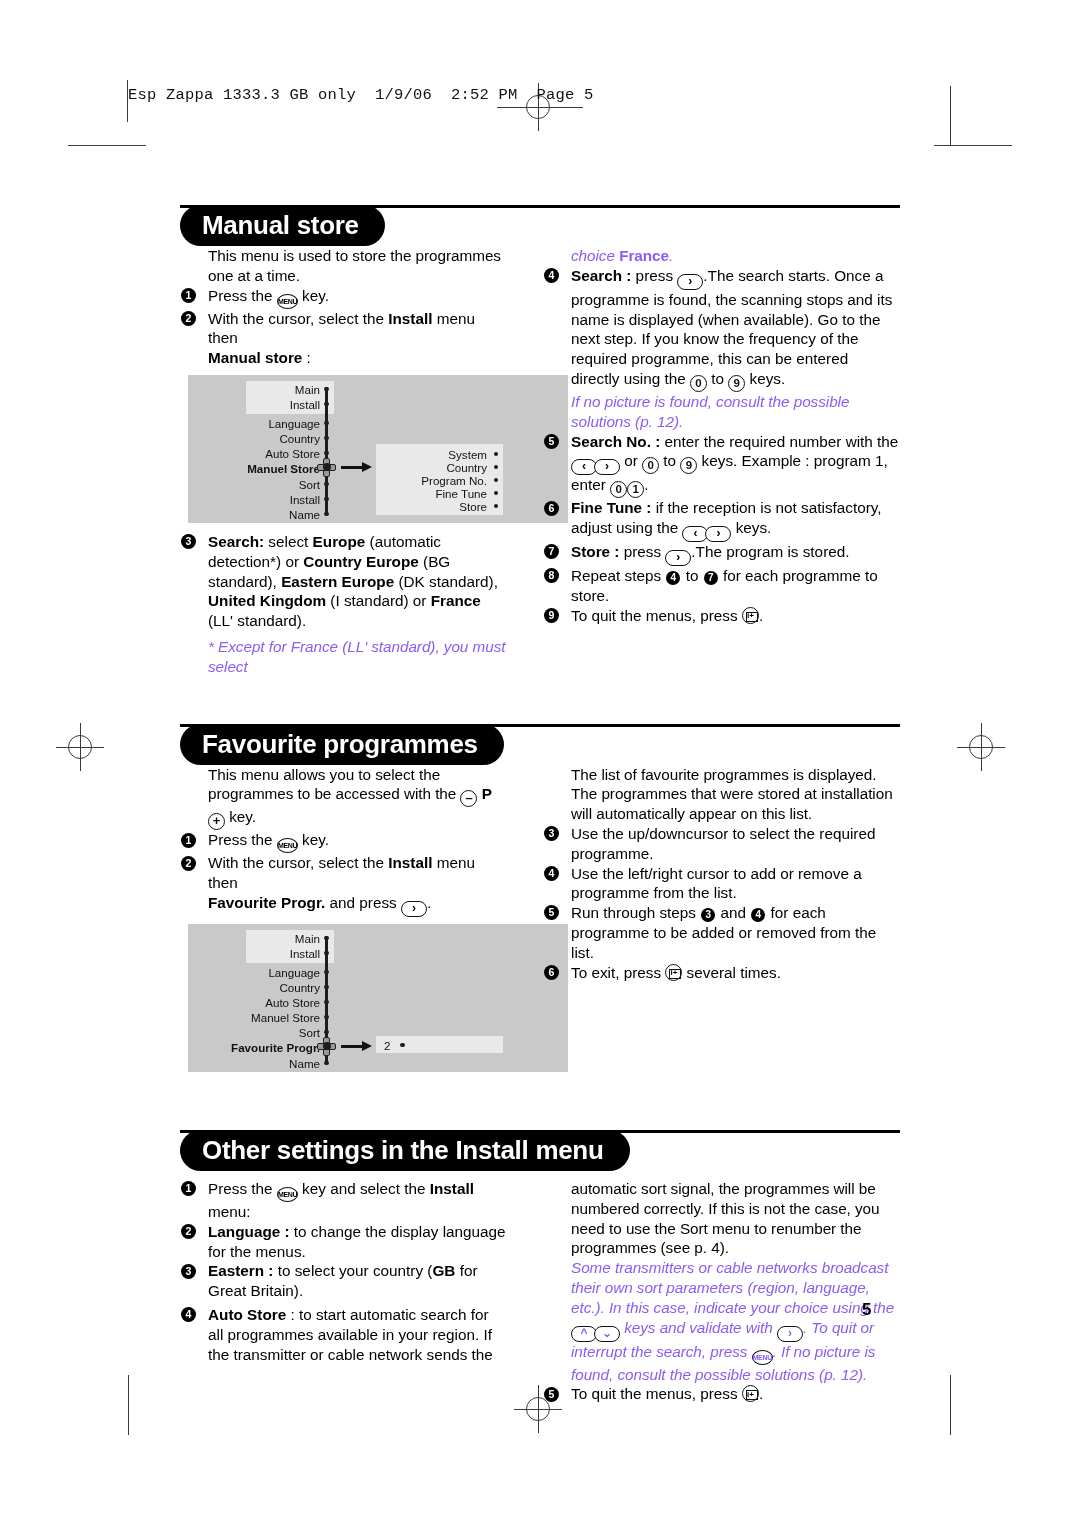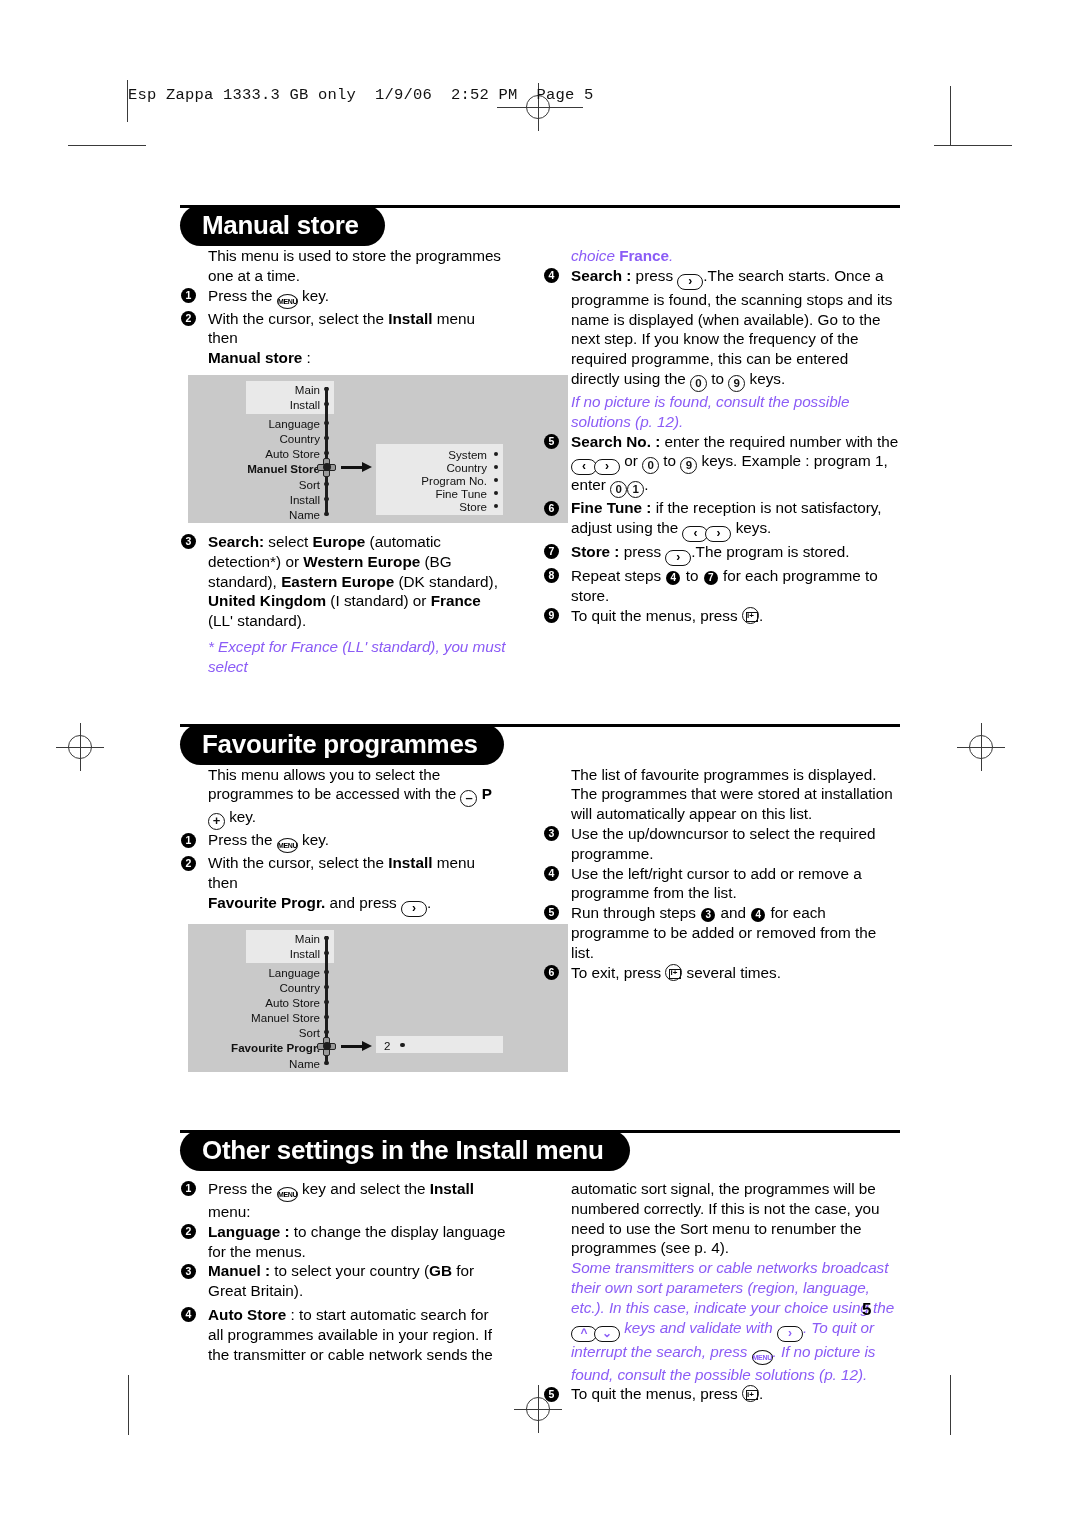--- a/index.html
+++ b/index.html
@@ -257,21 +257,21 @@
             <div class="dg-row" style="top:43px; right:16px;">Fine Tune</div>
             <div class="dg-dot" style="right:5px; top:47px;"></div>
             <div class="dg-row" style="top:56px; right:16px;">Store</div>
             <div class="dg-dot" style="right:5px; top:60px;"></div>
           </div>
         </div>
 
         <div class="step">
           <span class="num">3</span>
           <b>Search:</b> select <b>Europe</b> (automatic detection*)
-          or <b>Western Europe</b> (BG standard), <b>Eastern Europe</b> (DK standard), <b>United Kingdom</b>
+          or <b>Country Europe</b> (BG standard), <b>Eastern Europe</b> (DK standard), <b>United Kingdom</b>
           (I standard) or <b>France</b> (LL' standard).
         </div>
         <p class="t indent ital" style="margin-top:6px;">* Except for France (LL' standard), you must select</p>
       </div>
 
       <div class="col-right">
         <p class="t indent ital"><span style="font-style:italic;">choice </span><b style="font-style:normal;">France</b><span style="font-style:italic;">.</span></p>
 
         <div class="step">
           <span class="num">4</span>
@@ -407,21 +407,21 @@
         <div class="step">
           <span class="num">1</span>
           Press the <span class="key-menu">MENU</span> key and select the <b>Install</b> menu:
         </div>
         <div class="step">
           <span class="num">2</span>
           <b>Language :</b> to change the display language for the menus.
         </div>
         <div class="step">
           <span class="num">3</span>
-          <b>Manuel :</b> to select your country (<b>GB</b> for Great Britain).
+          <b>Eastern :</b> to select your country (<b>GB</b> for Great Britain).
         </div>
         <div class="step" style="margin-top:4px;">
           <span class="num">4</span>
           <b>Auto Store</b> : to start automatic search for all programmes available in your region. If the transmitter or cable network sends the
         </div>
       </div>
 
       <div class="col-right">
         <p class="t indent">automatic sort signal, the programmes will be numbered correctly. If this is not the case, you need to use the Sort menu to renumber the programmes (see p.&nbsp;4).</p>
         <p class="t indent ital">Some transmitters or cable networks broadcast their own sort parameters (region, language, etc.). In this case, indicate your choice using the <span class="key-ov joined" style="font-style:normal;">^</span><span class="key-ov" style="font-style:normal;">⌄</span> keys and validate with <span class="key-ov" style="font-style:normal;">›</span>. To quit or interrupt the search, press <span class="key-menu" style="font-style:normal;">MENU</span>. If no picture is found, consult the possible solutions (p. 12).</p>

